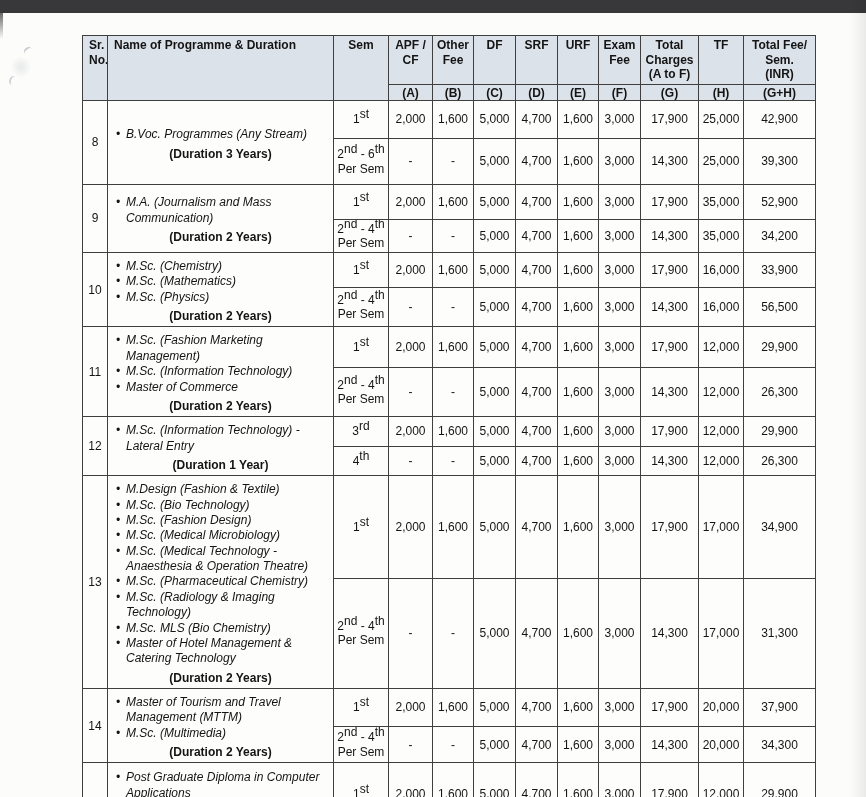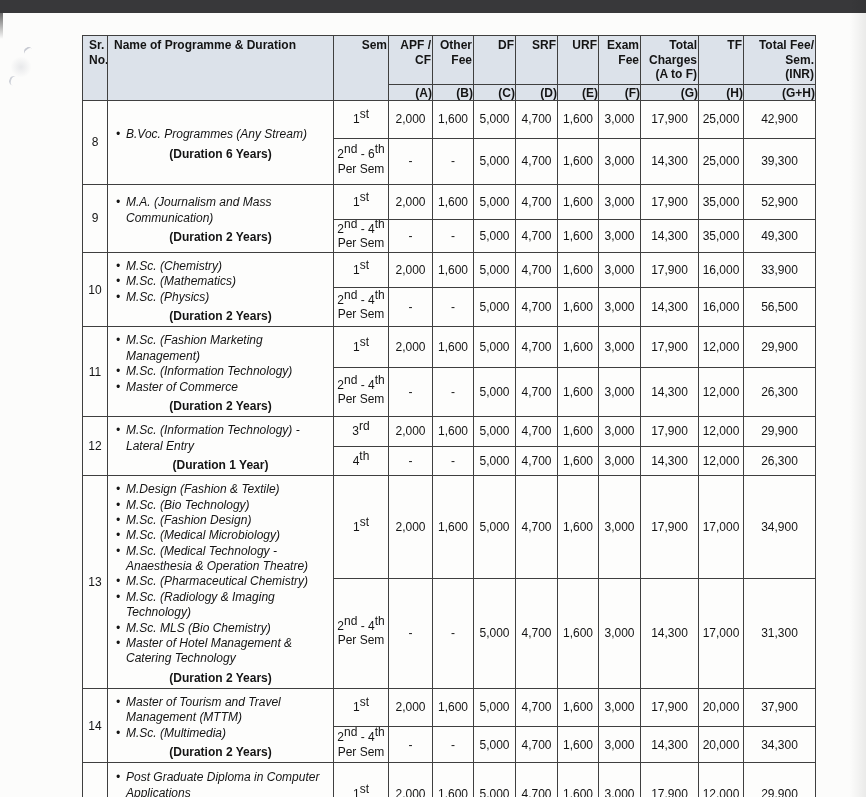--- a/index.html
+++ b/index.html
@@ -39,21 +39,21 @@
     font-size:12px;color:#141414;
   }
   .fee-table th,.fee-table td{
     border:1px solid #3f3f3f;
     overflow:hidden;
   }
   .fee-table thead th{
     background:#dce2ea;
     font-weight:bold;
     vertical-align:top;
-    text-align:right;
+    text-align:center;
     white-space:pre-line;
     line-height:1.22;
     padding:2px 1px 0 1px;
   }
   .fee-table thead th.h-sr, .fee-table thead th.h-name{
     text-align:left;padding-left:6px;
   }
   .fee-table thead tr.letters th{
     vertical-align:middle;padding:0;line-height:1;
   }
@@ -139,21 +139,21 @@
           <th class="h-letter">(G+H)</th>
         </tr>
       </thead>
     <tbody id="tbody">
         <tr style="height: 38px;">
           <td class="sr" rowspan="2">8</td>
           <td class="name" rowspan="2">
             <ul class="progs">
               <li>B.Voc. Programmes (Any Stream)</li>
             </ul>
-            <div class="duration">(Duration 6 Years)</div>
+            <div class="duration">(Duration 3 Years)</div>
           </td>
           <td class="sem">
             <div>1<sup>st</sup></div>
           </td>
           <td class="val">2,000</td>
           <td class="val">1,600</td>
           <td class="val">5,000</td>
           <td class="val">4,700</td>
           <td class="val">1,600</td>
           <td class="val">3,000</td>
@@ -203,21 +203,21 @@
             <div>Per Sem</div>
           </td>
           <td class="val">-</td>
           <td class="val">-</td>
           <td class="val">5,000</td>
           <td class="val">4,700</td>
           <td class="val">1,600</td>
           <td class="val">3,000</td>
           <td class="val">14,300</td>
           <td class="val">35,000</td>
-          <td class="val">49,300</td>
+          <td class="val">34,200</td>
         </tr>
         <tr style="height: 29px;">
           <td class="sr" rowspan="2">10</td>
           <td class="name" rowspan="2">
             <ul class="progs">
               <li>M.Sc. (Chemistry)</li>
               <li>M.Sc. (Mathematics)</li>
               <li>M.Sc. (Physics)</li>
             </ul>
             <div class="duration">(Duration 2 Years)</div>

